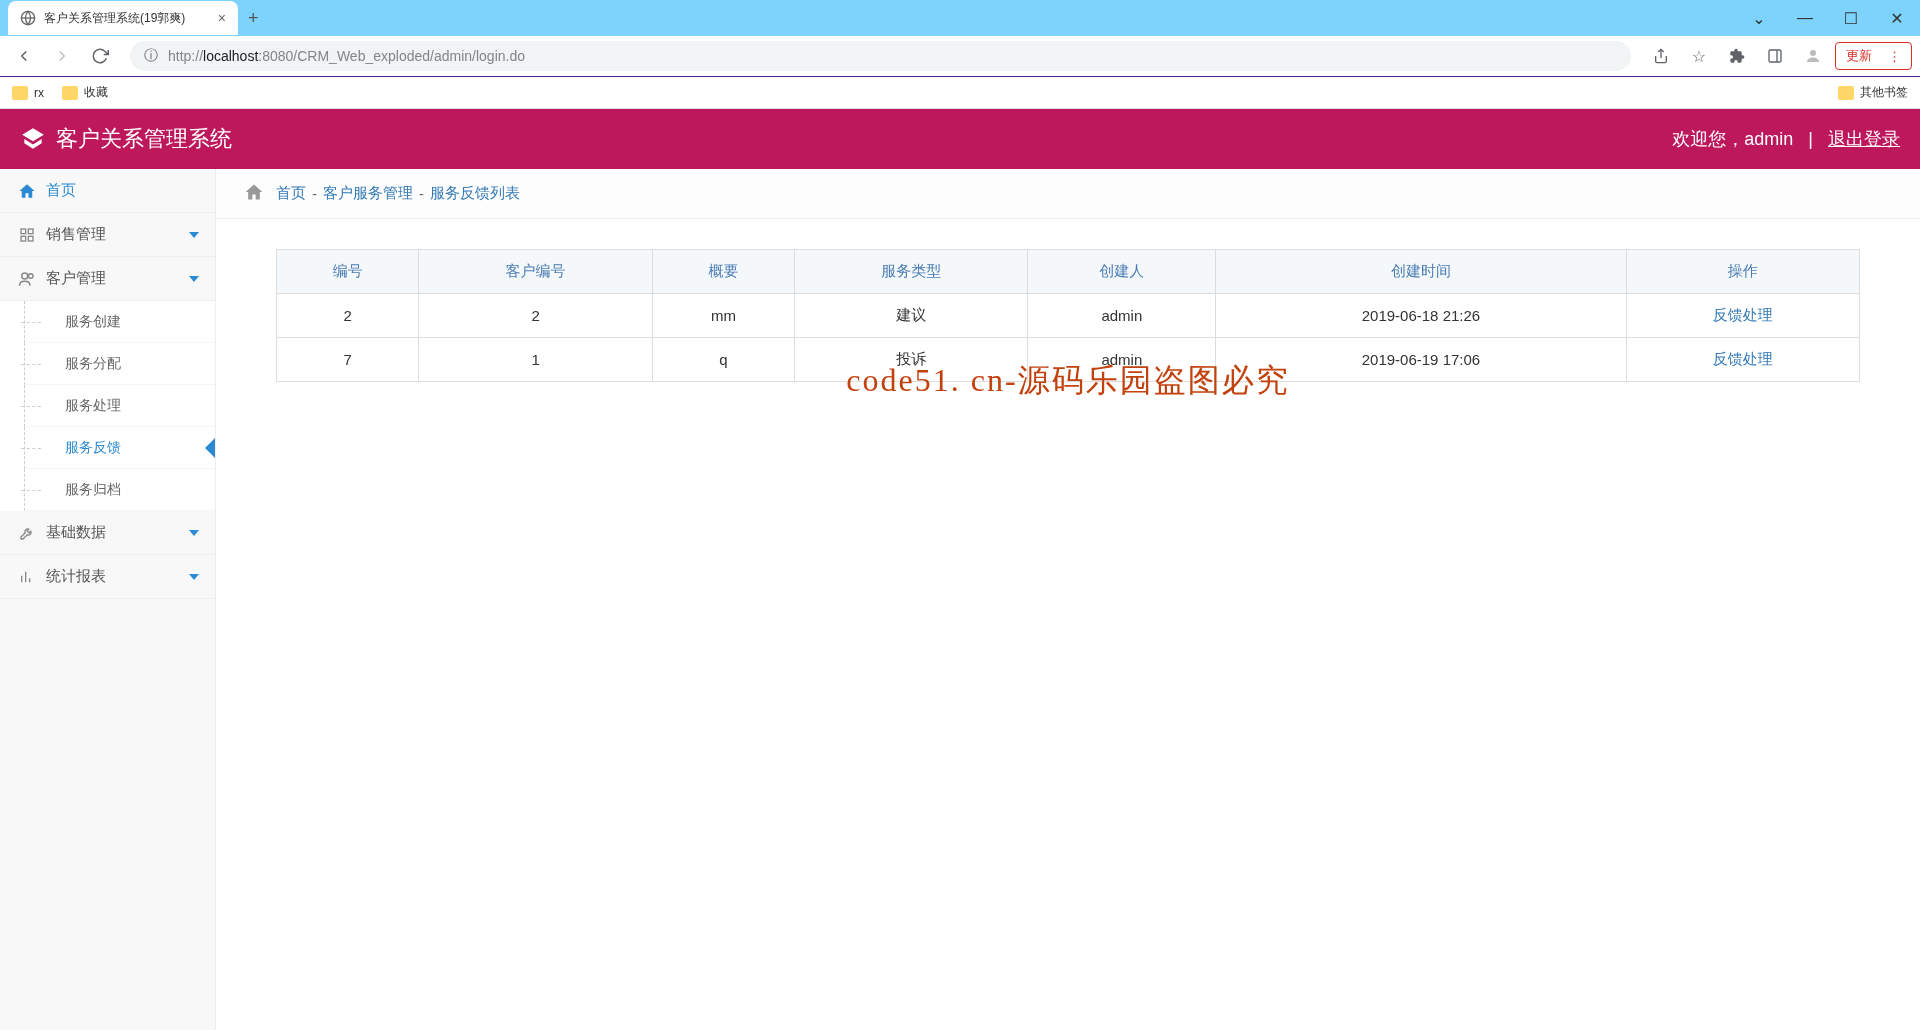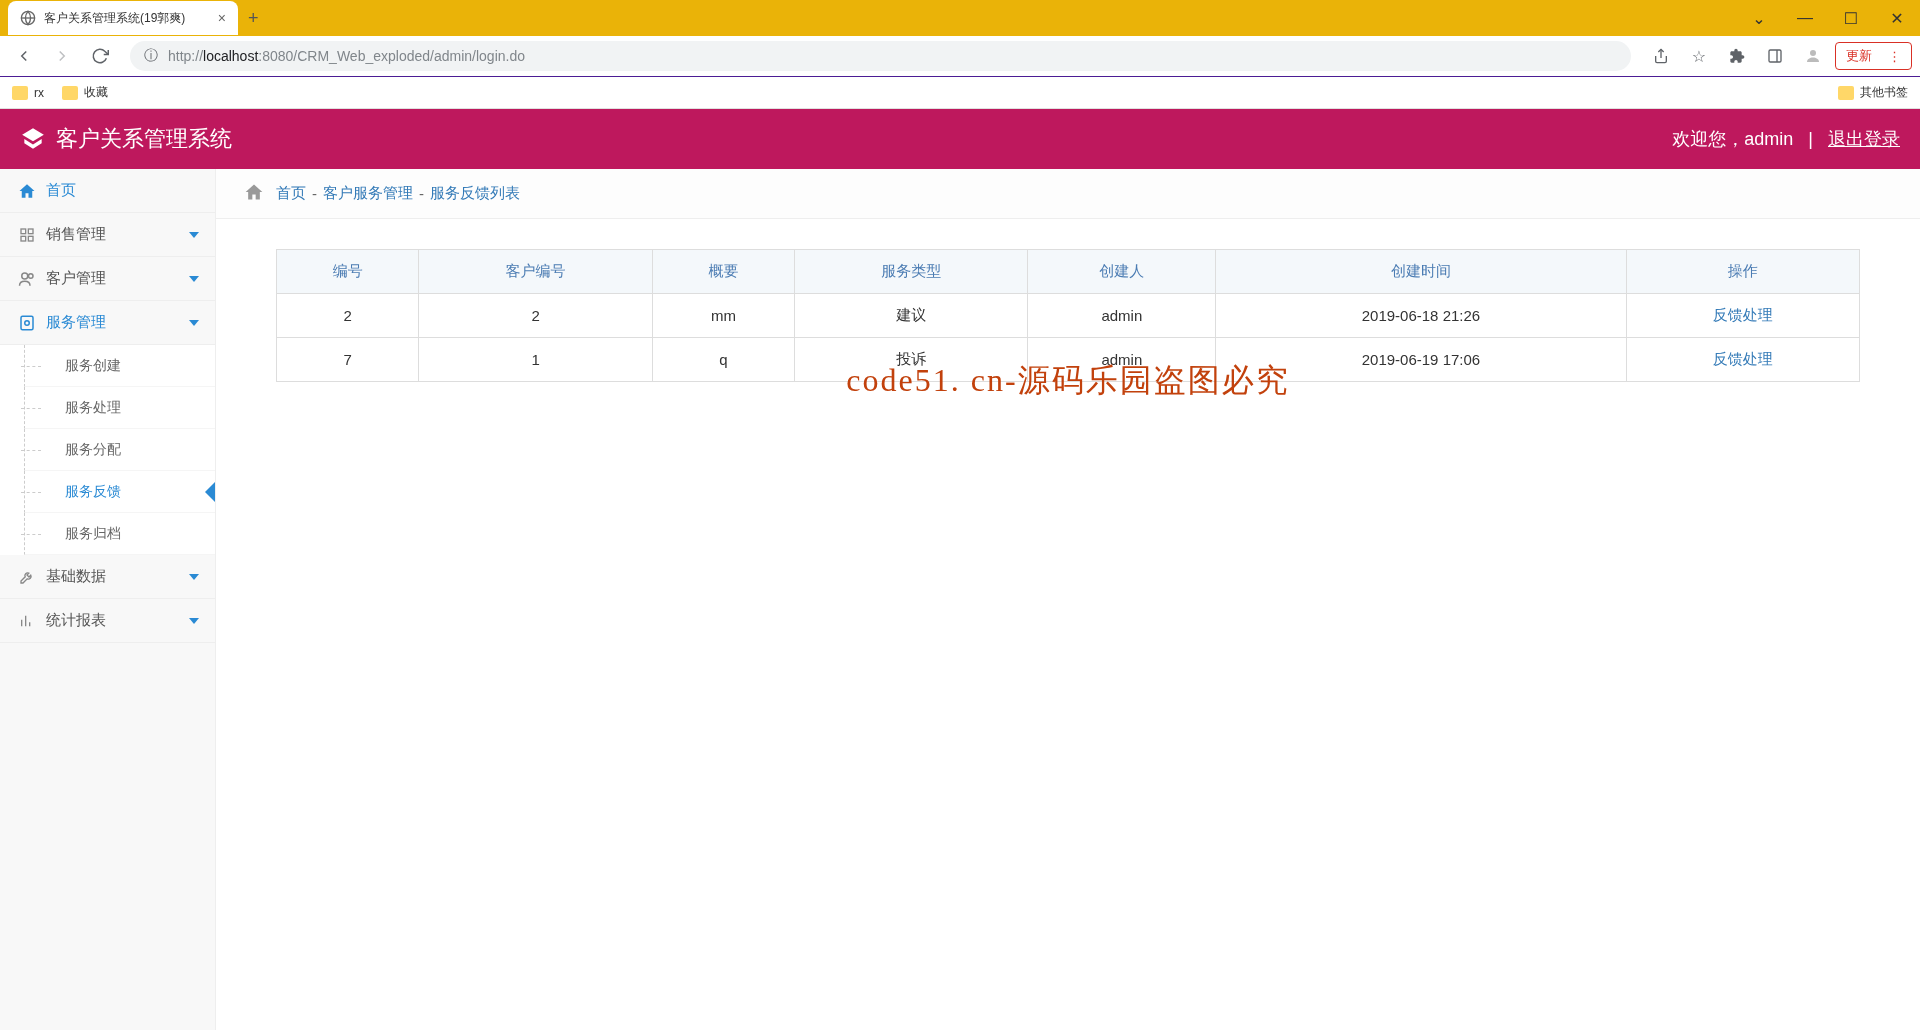--- a/index.html
+++ b/index.html
@@ -1,20 +1,20 @@
 <!DOCTYPE html>
 <html><head>
   <meta charset="utf-8">
   <style>
     * { margin: 0; padding: 0; box-sizing: border-box; font-family: "Microsoft YaHei", Arial, sans-serif; }
     body { background: #fff; }
 
     
     .browser-chrome { border-bottom: 1px solid #e0e0e0; }
-    .tab-bar { display: flex; align-items: center; height: 36px; background: #eab308; }
+    .tab-bar { display: flex; align-items: center; height: 36px; background: #7dd3fc; }
     .tab { display: flex; align-items: center; background: #fff; height: 34px; padding: 0 12px; border-radius: 8px 8px 0 0; margin-left: 8px; min-width: 230px; font-size: 12px; color: #333; }
     .tab svg { margin-right: 8px; }
     .tab-close { margin-left: auto; font-size: 14px; color: #666; cursor: pointer; }
     .new-tab { margin-left: 10px; font-size: 18px; color: #555; cursor: pointer; }
     .win-controls { margin-left: auto; display: flex; }
     .win-btn { width: 46px; height: 36px; display: flex; align-items: center; justify-content: center; color: #333; cursor: pointer; }
 
     .nav-bar { display: flex; align-items: center; height: 40px; padding: 0 8px; gap: 6px; }
     .nav-btn { width: 32px; height: 32px; display: flex; align-items: center; justify-content: center; color: #5f6368; border-radius: 50%; cursor: pointer; }
     .url-bar { flex: 1; display: flex; align-items: center; height: 30px; border-radius: 15px; background: #f1f3f4; padding: 0 14px; font-size: 14px; color: #333; margin: 0 8px;}
@@ -201,39 +201,29 @@
       <span class="icon">
           <svg width="18" height="18" viewBox="0 0 24 24" fill="none" stroke="#888" stroke-width="2">
             <circle cx="9" cy="8" r="4"></circle>
             <path d="M2 21c0-4 3-6 7-6s7 2 7 6"></path>
             <circle cx="17" cy="8" r="3"></circle>
           </svg>
         </span>
       <span>客户管理</span>
         <span class="chev"></span>
     </div>
-    <div class="side-item active">
-      <span class="icon">
-          <svg width="18" height="18" viewBox="0 0 24 24" fill="none" stroke="#2a8ad4" stroke-width="2">
-            <rect x="4" y="3" width="16" height="18" rx="2"></rect>
-            <circle cx="12" cy="12" r="3"></circle>
-          </svg>
-        </span>
-      <span>服务管理</span>
-        <span class="chev"></span>
-    </div>
     <div class="submenu">
       <div class="sub-item">
           <span>服务创建</span>
         </div>
       <div class="sub-item">
+          <span>服务分配</span>
+        </div>
+      <div class="sub-item">
           <span>服务处理</span>
-        </div>
-      <div class="sub-item">
-          <span>服务分配</span>
         </div>
       <div class="sub-item active">
           <span>服务反馈</span>
         </div>
       <div class="sub-item">
           <span>服务归档</span>
         </div>
     </div>
     <div class="side-item">
       <span class="icon">

